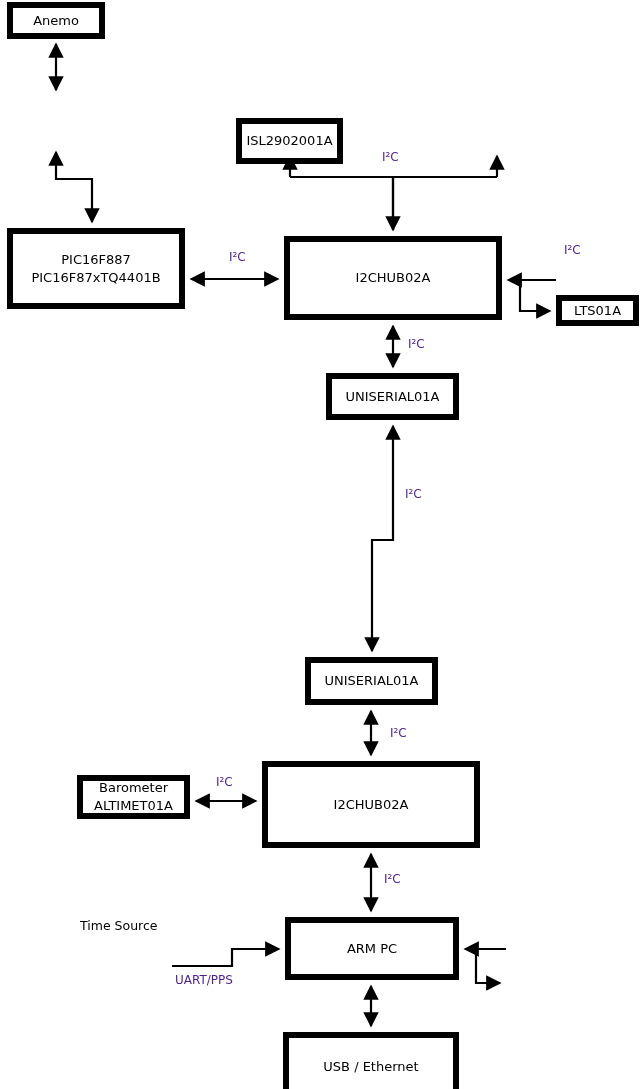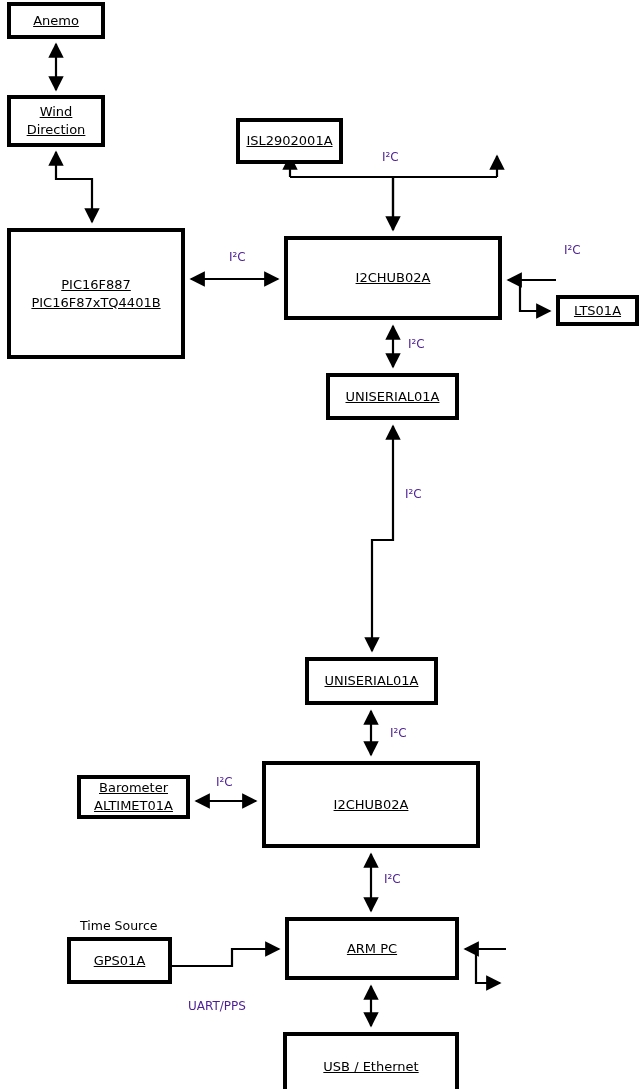--- a/index.html
+++ b/index.html
@@ -18,31 +18,30 @@
   #diagram-svg {
     position: absolute;
     left: 0;
     top: 0;
     width: 640px;
     height: 1089px;
   }
   .node {
     position: absolute;
     box-sizing: border-box;
-    border: 4px solid #000000;
+    border: 6px solid #000000;
     background: #ffffff;
     display: flex;
     align-items: center;
     justify-content: center;
     text-align: center;
     font-size: 13px;
     color: #000000;
     line-height: 1.35;
     z-index: 2;
-    text-decoration: underline;
   }
   .node span { display: block; white-space: pre-line; }
   .edge-label {
     position: absolute;
     font-size: 12px;
     color: #4c1d95;
     background: #ffffff;
     padding: 0 1px;
     white-space: nowrap;
     z-index: 3;
@@ -100,25 +99,21 @@
       <path d="M 506 949 L 476 949 L 465 949" marker-end="url(#arrow)"></path>
       <path d="M 476 949 L 476 983 L 500 983" marker-end="url(#arrow)"></path>
 
       <line x1="371" y1="986" x2="371" y2="1026" marker-start="url(#arrow)" marker-end="url(#arrow)"></line>
     </g>
   </svg>
 
   <div class="node" id="n-anemo" style="left: 7px; top: 2px; width: 98px; height: 37px;">
     <span>Anemo</span>
   </div>
-  <div class="node" id="n-wind_dir" style="left: 7px; top: 95px; width: 98px; height: 52px;">
-    <span>Wind
-Direction</span>
-  </div>
-  <div class="node" id="n-pic" style="left: 7px; top: 228px; width: 178px; height: 131px;">
+  <div class="node" id="n-pic" style="left: 7px; top: 228px; width: 178px; height: 81px;">
     <span>PIC16F887
 PIC16F87xTQ4401B</span>
   </div>
   <div class="node" id="n-isl" style="left: 236px; top: 118px; width: 107px; height: 46px;">
     <span>ISL2902001A</span>
   </div>
   <div class="node" id="n-hub_top" style="left: 284px; top: 236px; width: 218px; height: 84px;">
     <span>I2CHUB02A</span>
   </div>
   <div class="node" id="n-lts" style="left: 556px; top: 295px; width: 83px; height: 31px;">
@@ -130,35 +125,32 @@
   <div class="node" id="n-uniserial_dn" style="left: 305px; top: 657px; width: 133px; height: 48px;">
     <span>UNISERIAL01A</span>
   </div>
   <div class="node" id="n-hub_bottom" style="left: 262px; top: 761px; width: 218px; height: 87px;">
     <span>I2CHUB02A</span>
   </div>
   <div class="node" id="n-barometer" style="left: 77px; top: 775px; width: 113px; height: 44px;">
     <span>Barometer
 ALTIMET01A</span>
   </div>
-  <div class="node" id="n-gps" style="left: 67px; top: 937px; width: 105px; height: 47px;">
-    <span>GPS01A</span>
-  </div>
   <div class="node" id="n-armpc" style="left: 285px; top: 917px; width: 174px; height: 63px;">
     <span>ARM PC</span>
   </div>
   <div class="node" id="n-usb_eth" style="left: 283px; top: 1032px; width: 176px; height: 70px;">
     <span>USB / Ethernet</span>
   </div>
 
   <div class="edge-label" id="el-0" style="left: 381px; top: 150px;">I²C</div>
   <div class="edge-label" id="el-1" style="left: 228px; top: 250px;">I²C</div>
   <div class="edge-label" id="el-2" style="left: 563px; top: 243px;">I²C</div>
   <div class="edge-label" id="el-3" style="left: 407px; top: 337px;">I²C</div>
   <div class="edge-label" id="el-4" style="left: 404px; top: 487px;">I²C</div>
   <div class="edge-label" id="el-5" style="left: 389px; top: 726px;">I²C</div>
   <div class="edge-label" id="el-6" style="left: 215px; top: 775px;">I²C</div>
   <div class="edge-label" id="el-7" style="left: 383px; top: 872px;">I²C</div>
-  <div class="edge-label" id="el-8" style="left: 187px; top: 973px; margin-top: 26px;">UART/PPS</div>
+  <div class="edge-label" id="el-8" style="left: 174px; top: 973px;">UART/PPS</div>
 
   <div class="free-label" id="fl-0" style="left: 80px; top: 910px;">Time Source</div>
 
 </div>
 
 </body></html>

